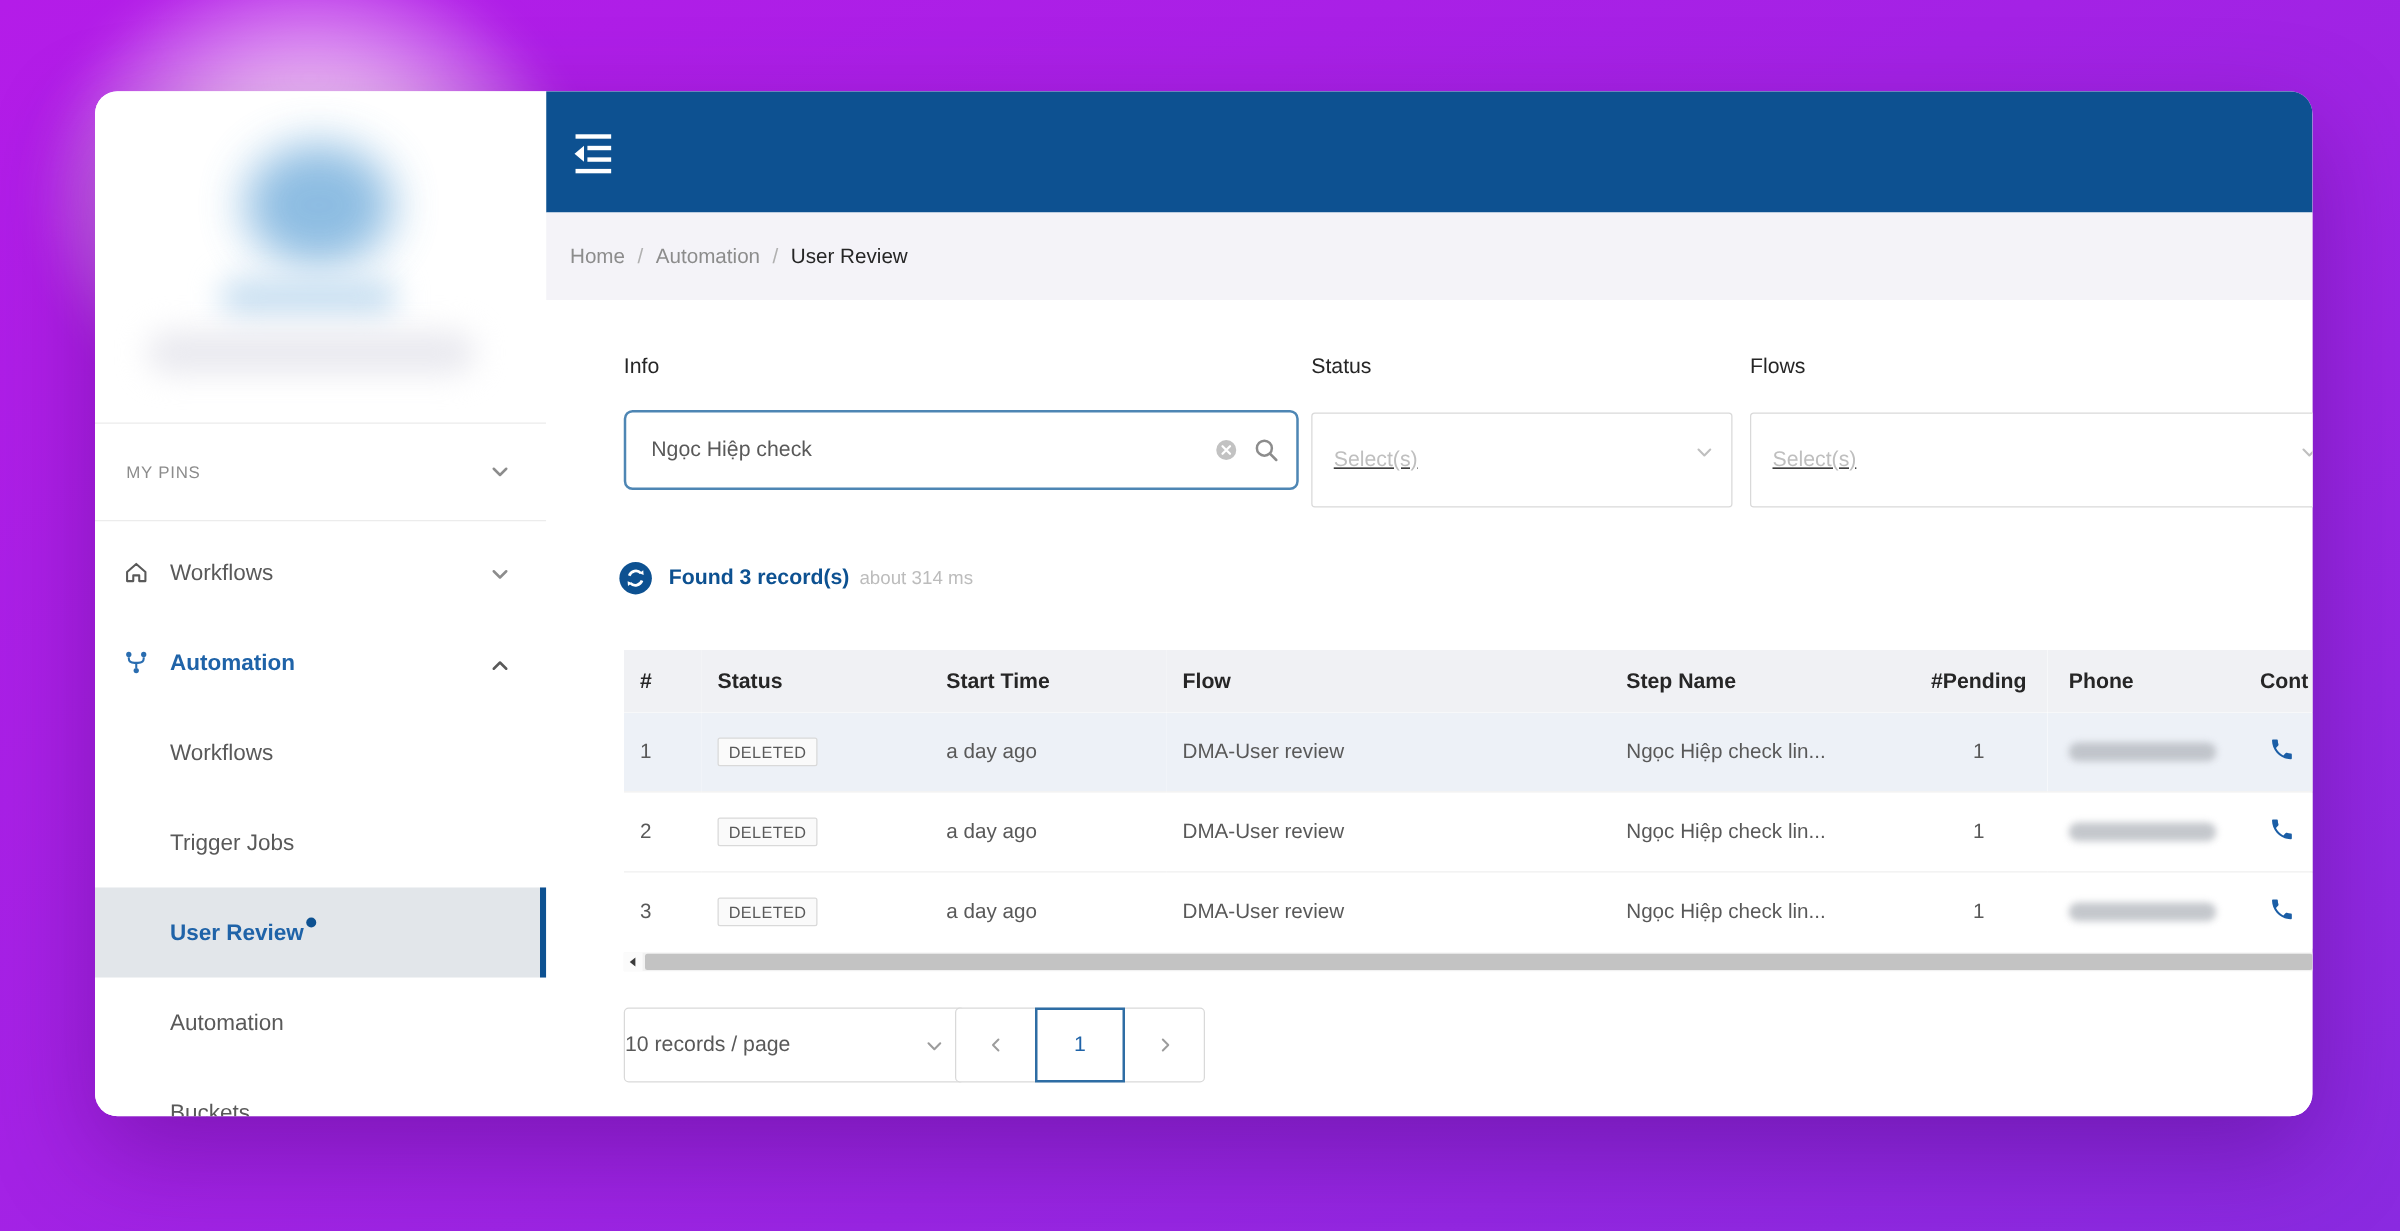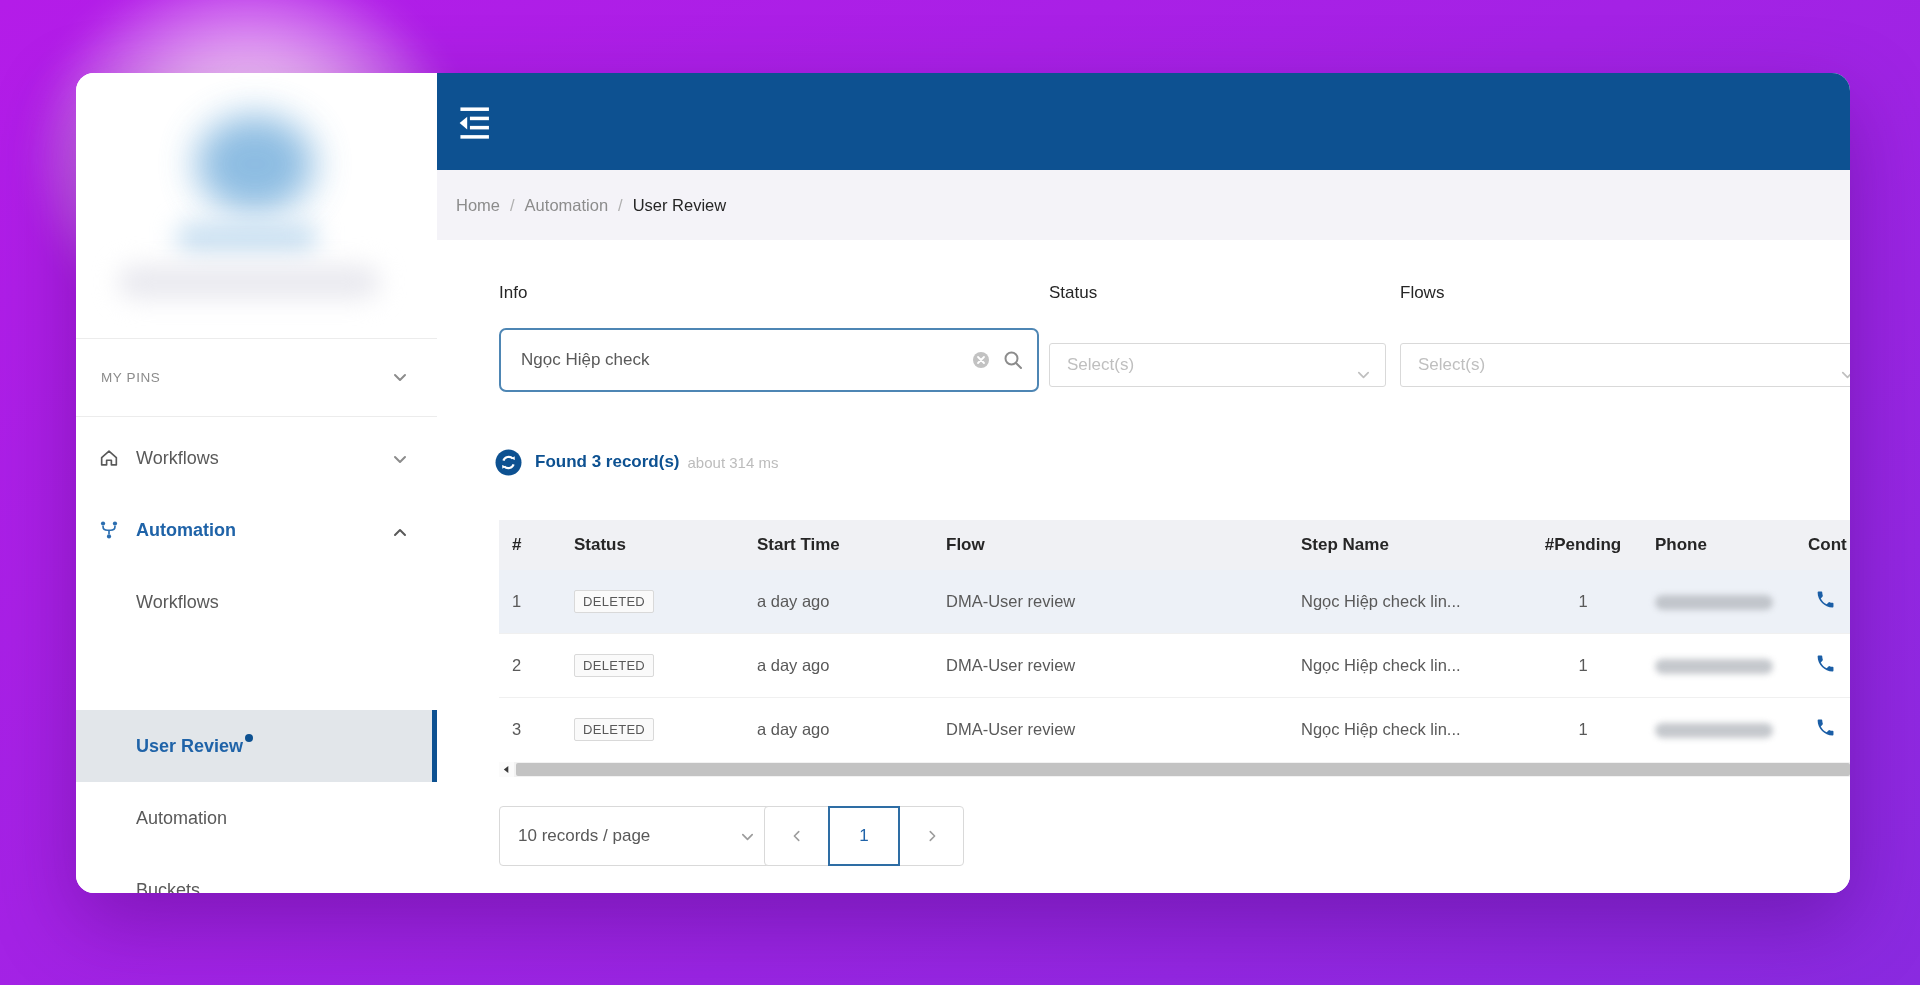--- a/index.html
+++ b/index.html
@@ -48,22 +48,22 @@
   .content{position:absolute;left:361px;top:167px;width:1413px;height:653px;background:#fff;}
   .f-label{position:absolute;top:210px;font-size:17px;color:#262626;}
   .info-input{
     position:absolute;left:423px;top:255px;width:540px;height:64px;box-sizing:border-box;
     border:2px solid #4e86b4;border-radius:7px;background:#fff;
     font-size:17px;color:#595959;padding:0 72px 0 20px;outline:none;
     font-family:"Liberation Sans","DejaVu Sans",sans-serif;
   }
   .input-icon{position:absolute;top:278px;cursor:pointer;}
   .select{
-    position:absolute;top:270px;height:44px;box-sizing:border-box;background:#fff;
-    border:1px solid #d9d9d9;border-radius:3px;display:flex;align-items:center;cursor:pointer;
+    position:absolute;top:257px;height:76px;box-sizing:border-box;background:#fff;
+    border:1px solid #d9d9d9;border-radius:3px;display:flex;align-items:center;cursor:pointer;text-decoration:underline;
   }
   .select .ph{margin-left:17px;font-size:17px;color:#bfbfbf;}
   .select .chev{position:absolute;right:14px;top:23px;}
   .found-row{position:absolute;left:419px;top:374px;height:30px;display:flex;align-items:center;}
   .found-icon{width:27px;height:27px;margin-right:13px;cursor:pointer;}
   .found-text{font-size:17px;font-weight:bold;color:#0d5191;}
   .found-ms{font-size:15px;color:#bcbcbc;margin-left:8px;}
   
   .tablewrap{position:absolute;left:423px;top:447px;width:1351px;height:239px;overflow:hidden;}
   table.grid{border-collapse:collapse;table-layout:fixed;width:1409px;}
@@ -89,21 +89,21 @@
   .call-btn{display:inline-block;margin-left:7px;cursor:pointer;}
   
   .hscroll{position:absolute;left:423px;top:689px;width:1351px;height:15px;background:#f2f2f2;}
   .hscroll .lbtn{position:absolute;left:0;top:0;width:15px;height:15px;background:#fbfbfb;display:flex;align-items:center;justify-content:center;cursor:pointer;}
   .hscroll .thumb{position:absolute;left:17px;top:1px;width:1334px;height:13px;background:#c3c3c3;border-radius:2px;cursor:pointer;}
   
   .pagesize{
     position:absolute;left:423px;top:733px;width:273px;height:60px;box-sizing:border-box;
     border:1px solid #d9d9d9;border-radius:4px;display:flex;align-items:center;cursor:pointer;background:#fff;
   }
-  .pagesize span{margin-left:18px;font-size:17px;color:#595959;}
+  .pagesize span{font-size:17px;color:#595959;}
   .pagesize .chev{position:absolute;right:16px;top:22px;}
   .pager{
     position:absolute;left:688px;top:733px;width:200px;height:60px;box-sizing:border-box;
     border:1px solid #d9d9d9;border-radius:4px;display:flex;align-items:stretch;background:#fff;
   }
   .pager .pcell{flex:1;display:flex;align-items:center;justify-content:center;cursor:pointer;}
   .pager .pcur{
     flex:0 0 68px;border:2px solid #2e6da4;margin:-1px 0;display:flex;align-items:center;justify-content:center;
     font-size:17px;color:#1f63a8;background:#fff;cursor:pointer;
   }
@@ -157,20 +157,23 @@
       <span class="side-label label-blue">Automation</span>
       <span class="side-chevron" style="top:31px">
         <svg width="16" height="16" viewBox="0 0 16 16">
             <path d="M3 10l5-5 5 5" fill="none" stroke="#595959" stroke-width="2" stroke-linecap="round" stroke-linejoin="round"></path>
           </svg>
       </span>
     </div>
 
     <div class="side-row" style="top:493px">
       <span class="side-label">Workflows</span>
+    </div>
+    <div class="side-row" style="top:565px">
+      <span class="side-label">Trigger Jobs</span>
     </div>
     <div class="side-row row-selected" style="top:637px">
       <span class="side-label label-blue"><span>User Review</span><span class="dot-badge"></span></span>
       <span class="bar"></span>
     </div>
     <div class="side-row" style="top:709px">
       <span class="side-label">Automation</span>
     </div>
     <div class="side-row" style="top:781px">
       <span class="side-label">Buckets</span>

